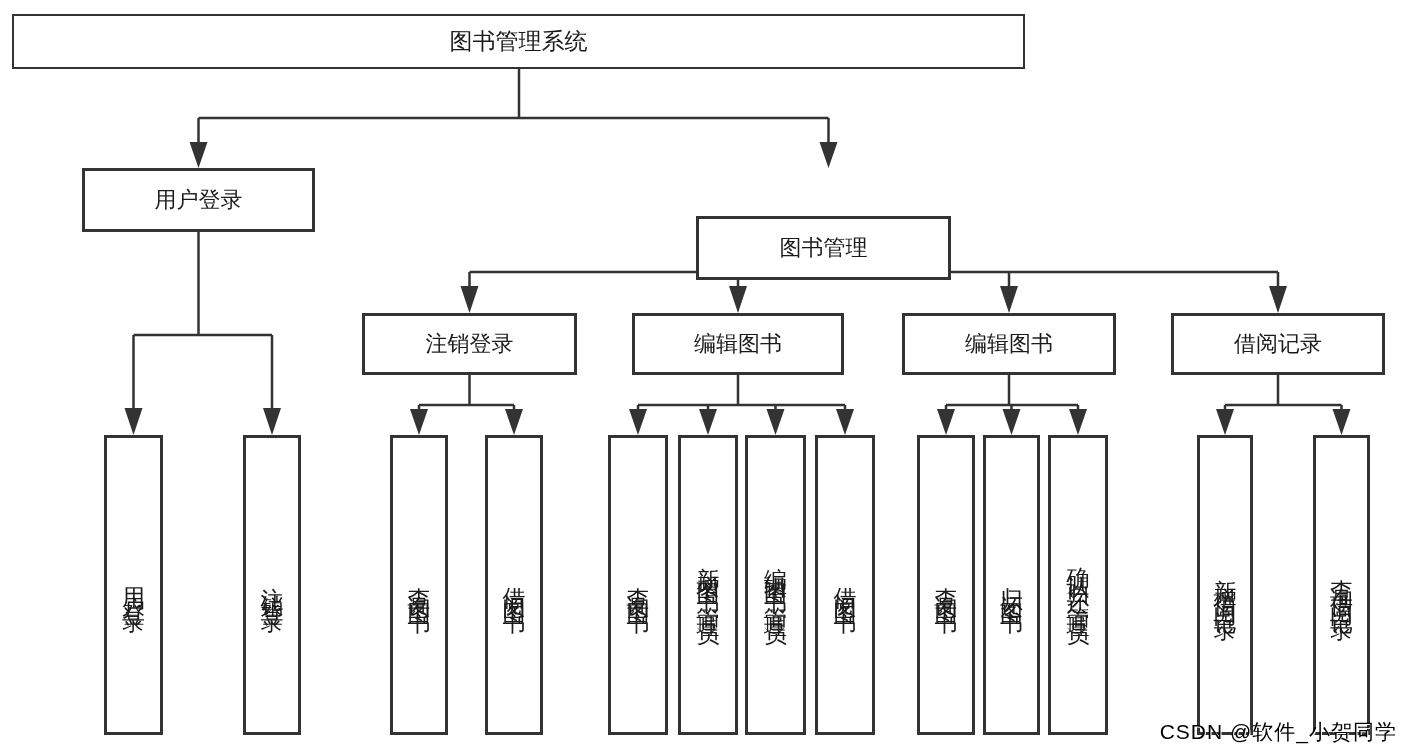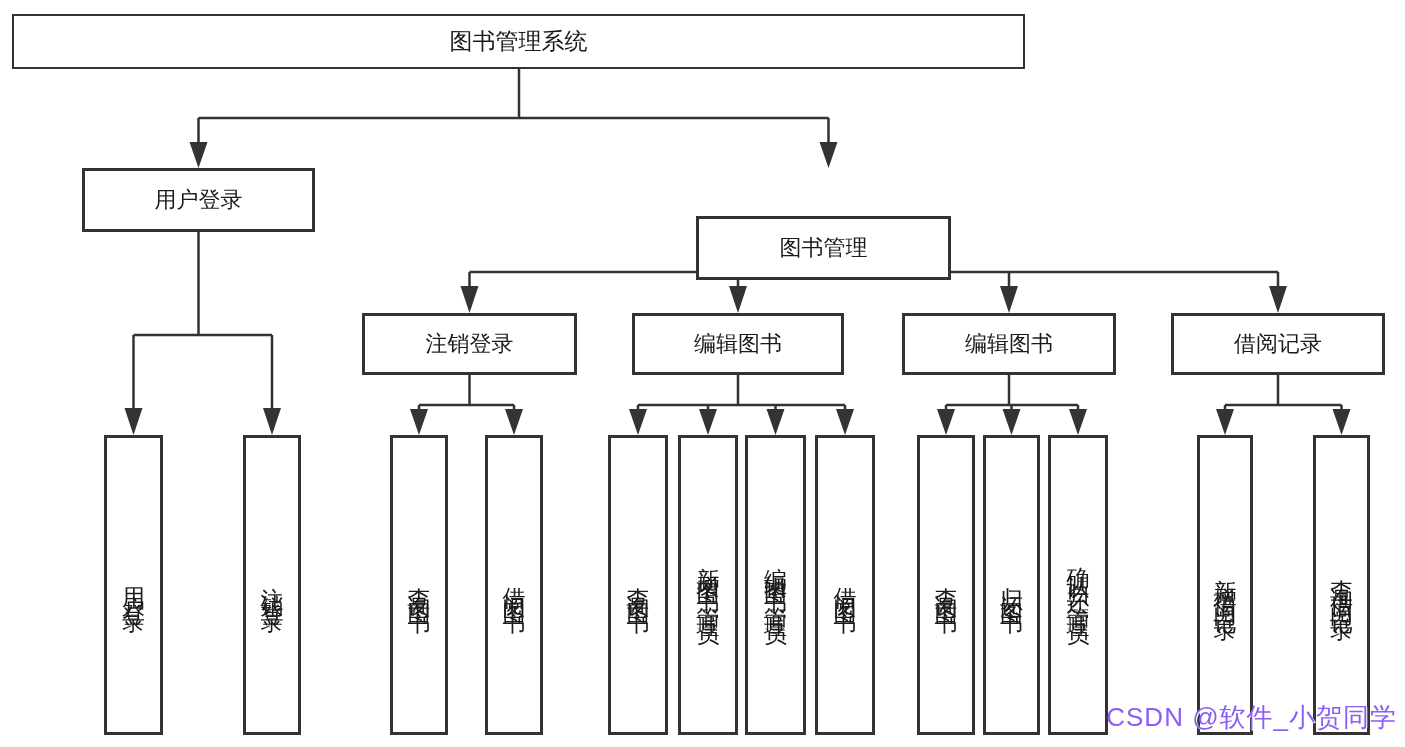--- a/index.html
+++ b/index.html
@@ -34,23 +34,23 @@
   .node.v .vtext {
     writing-mode: vertical-rl;
     text-orientation: mixed;
     letter-spacing: 8px;
     line-height: 1;
     white-space: nowrap;
   }
   .watermark {
     position: absolute;
     right: 8px;
-    bottom: 12px;
-    font-size: 26px;
-    color: #8b5cf6;
+    bottom: 1px;
+    font-size: 21px;
+    color: #000000;
     text-shadow: 1px 1px 0 #ffffff;
     z-index: 5;
     letter-spacing: 1px;
   }
   .line { stroke: #333333; stroke-width: 2.5; fill: none; }
   .arrow { fill: #333333; stroke: none; }
 </style>
 </head>
 <body>
 

